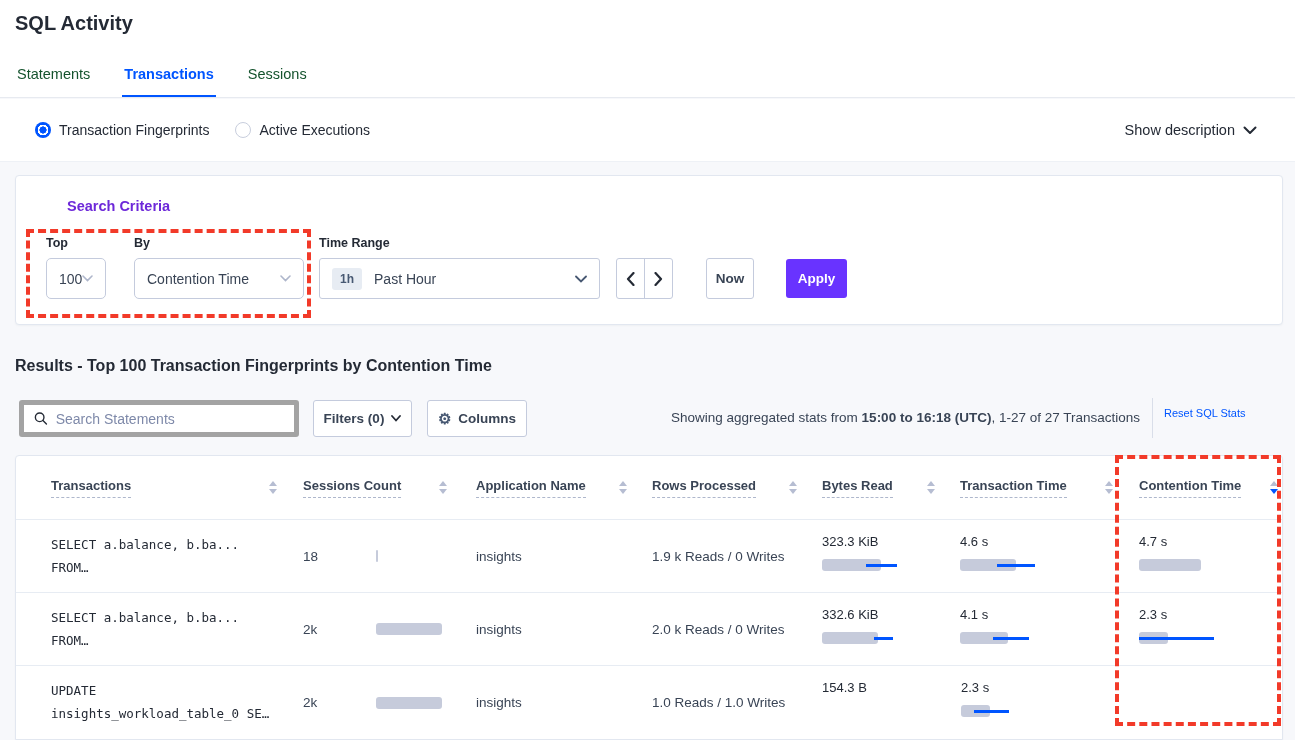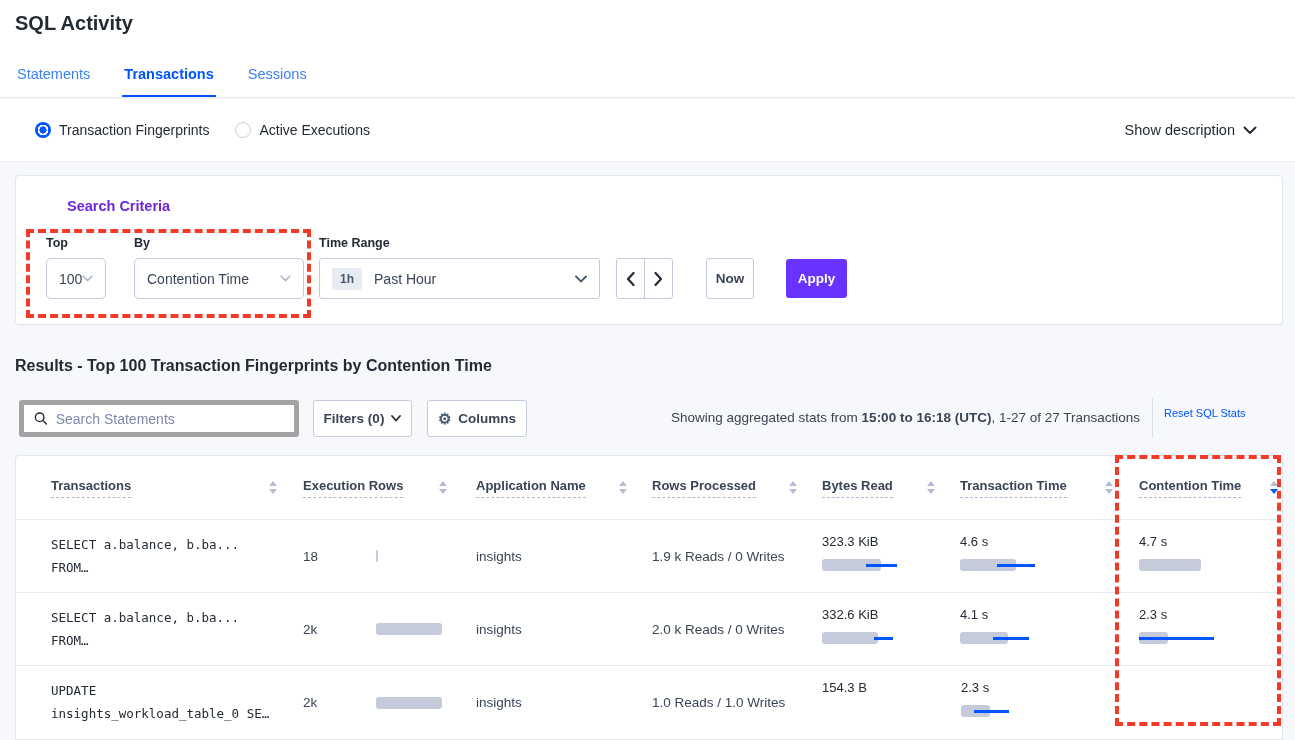--- a/index.html
+++ b/index.html
@@ -9,21 +9,21 @@
     background:#f7f8fb;
     color:#394455;
     overflow:hidden;
   }
   .page { position:relative; width:1295px; height:740px; }
 
   
   .top-band { position:absolute; left:0; top:0; right:0; height:98px; background:#fff; border-bottom:1px solid #e7eaf0; }
   .page-title { position:absolute; left:15px; top:12px; font-size:20px; font-weight:700; color:#242a35; }
   .tabs { position:absolute; left:15px; bottom:0; display:flex; gap:30px; }
-  .tab { font-size:14.5px; color:#3b82f6; padding:8px 2px 13px; cursor:pointer; border-bottom:2.5px solid transparent; }
+  .tab { font-size:14.5px; color:#14532d; padding:8px 2px 13px; cursor:pointer; border-bottom:2.5px solid transparent; }
   .tab.active { color:#0055ff; font-weight:600; border-bottom-color:#0055ff; }
 
   
   .radio-band { position:absolute; left:0; top:99px; right:0; height:63px; background:#fff; border-bottom:1px solid #eef1f6;
     display:flex; align-items:center; justify-content:space-between; padding:0 38px 0 35px; }
   .radio-group { display:flex; align-items:center; gap:26px; }
   .radio-opt { display:flex; align-items:center; gap:8px; cursor:pointer; }
   .radio-dot { width:16px; height:16px; border-radius:50%; flex:none; }
   .radio-dot.on { background:radial-gradient(circle at 50% 50%, #0055ff 0 3.5px, #ffffff 3.6px 5.2px, #0055ff 5.3px 8px); }
   .radio-dot.off { background:#fff; border:1px solid #c8cedd; }
@@ -220,21 +220,21 @@
   <section class="card table-card">
     <div class="trow thead">
       <div class="th c1">
         <span class="th-label">Transactions</span>
         <span class="sort">
             <i class="tri up"></i>
             <i class="tri down"></i>
           </span>
       </div>
       <div class="th c2">
-        <span class="th-label">Execution Rows</span>
+        <span class="th-label">Sessions Count</span>
         <span class="sort">
             <i class="tri up"></i>
             <i class="tri down"></i>
           </span>
       </div>
       <div class="th c3">
         <span class="th-label">Application Name</span>
         <span class="sort">
             <i class="tri up"></i>
             <i class="tri down"></i>

